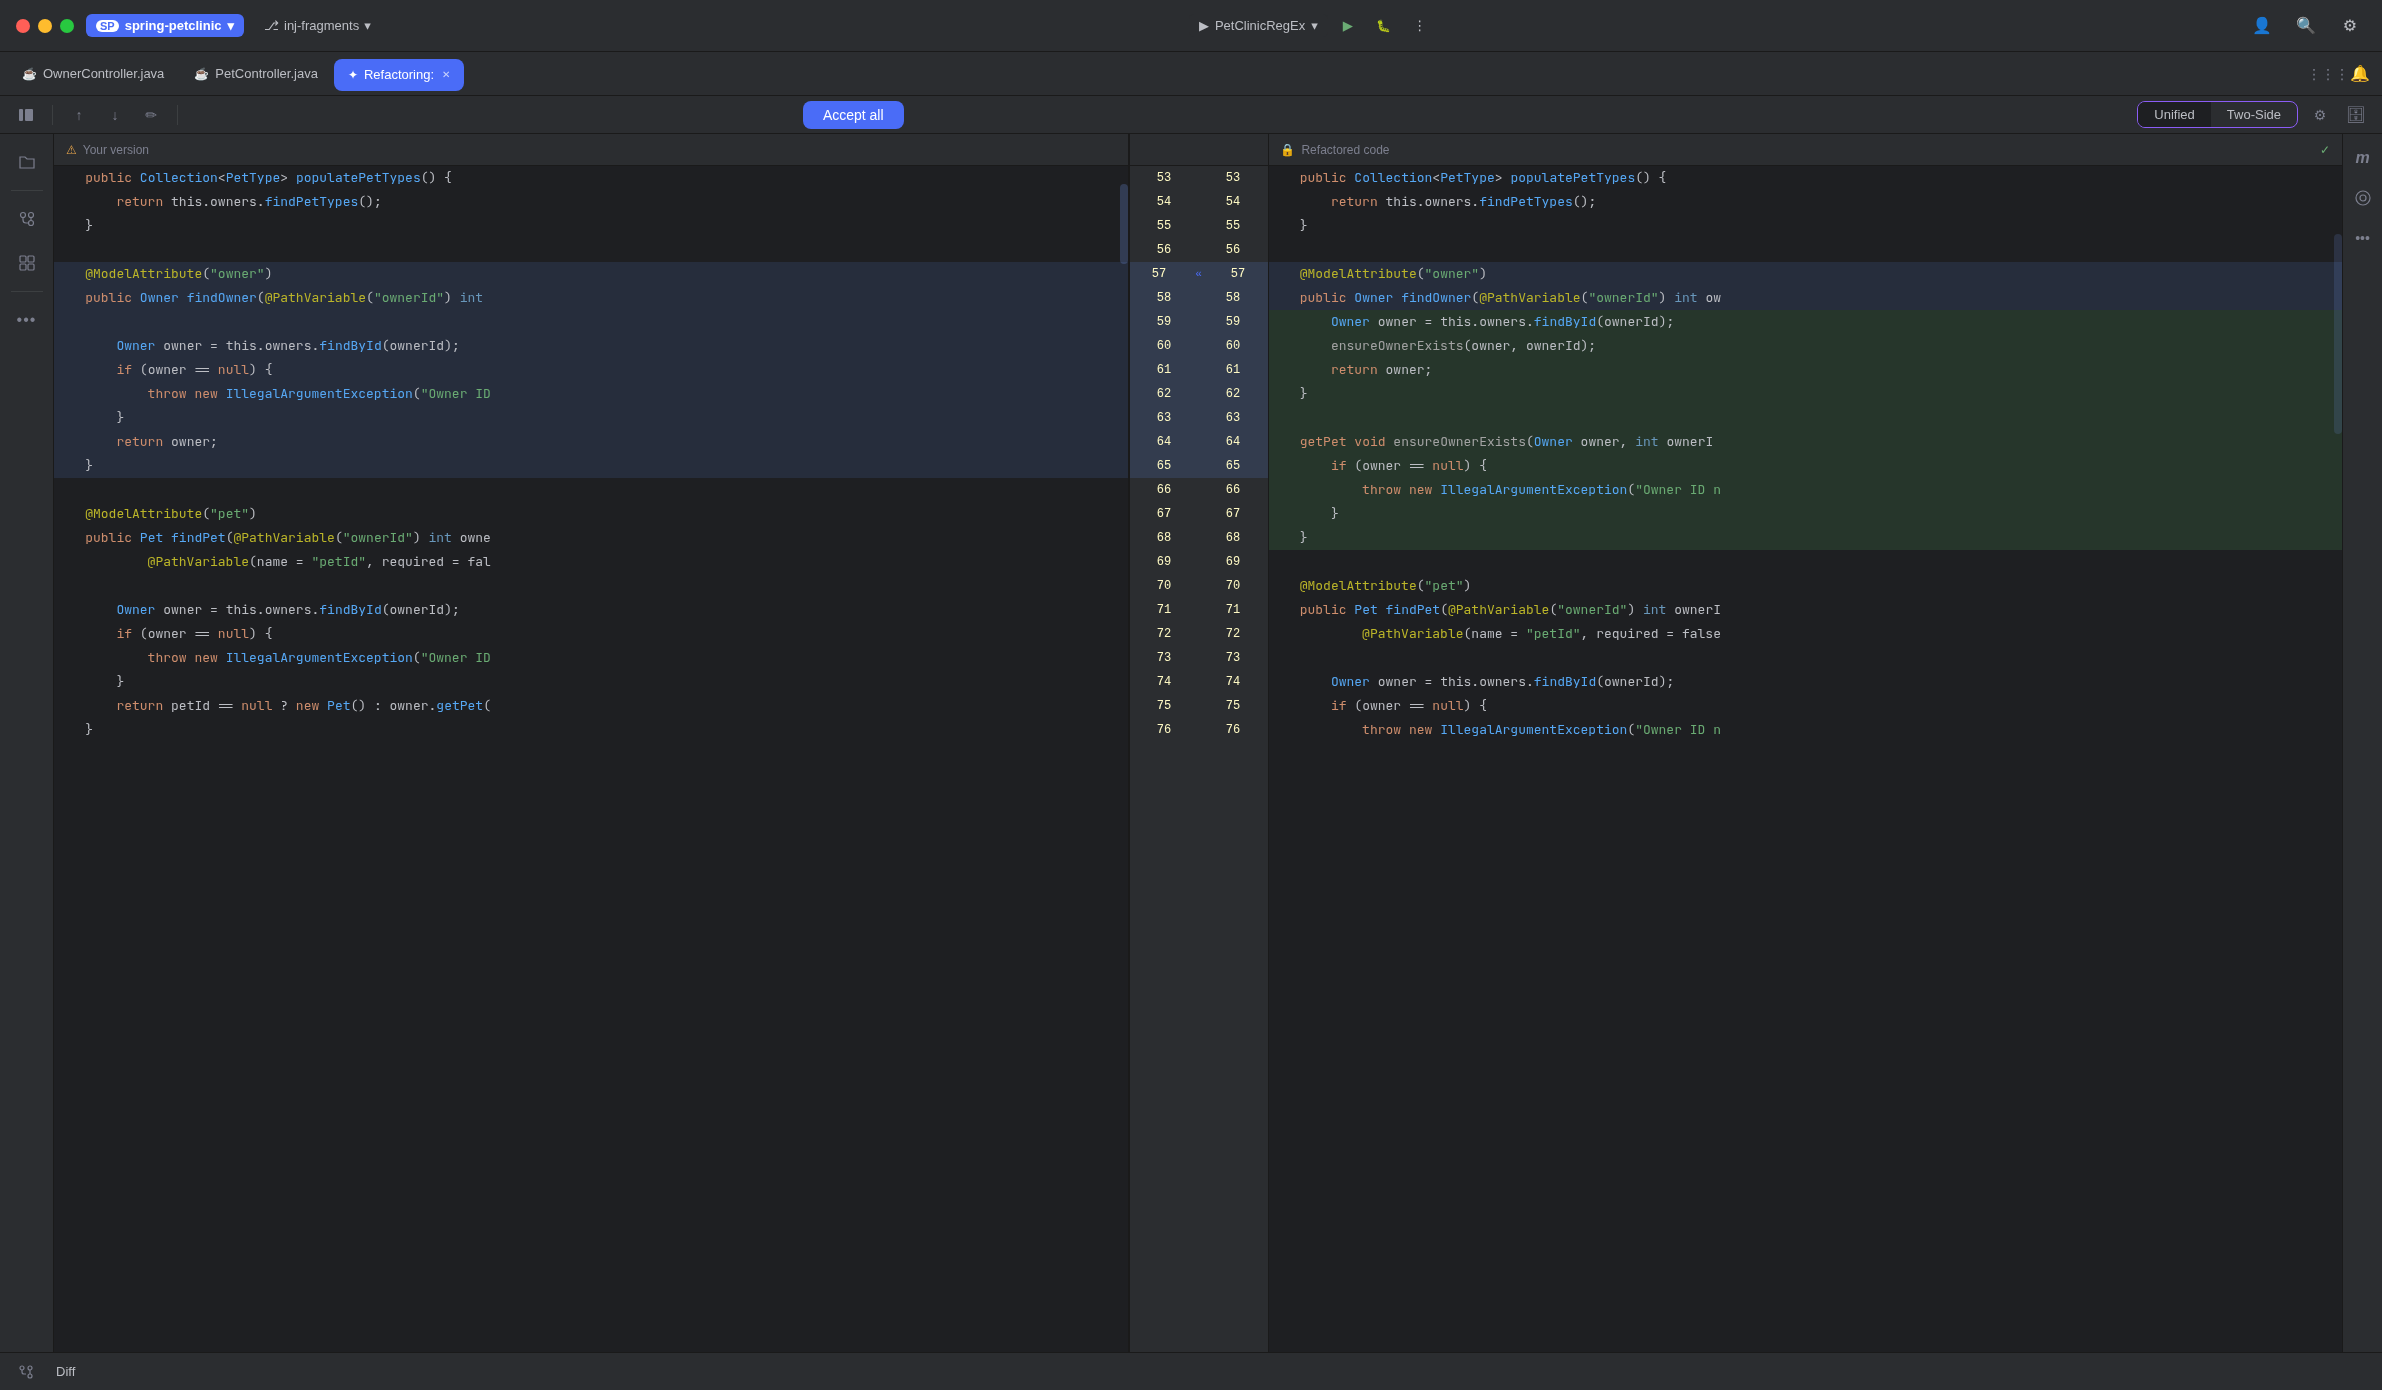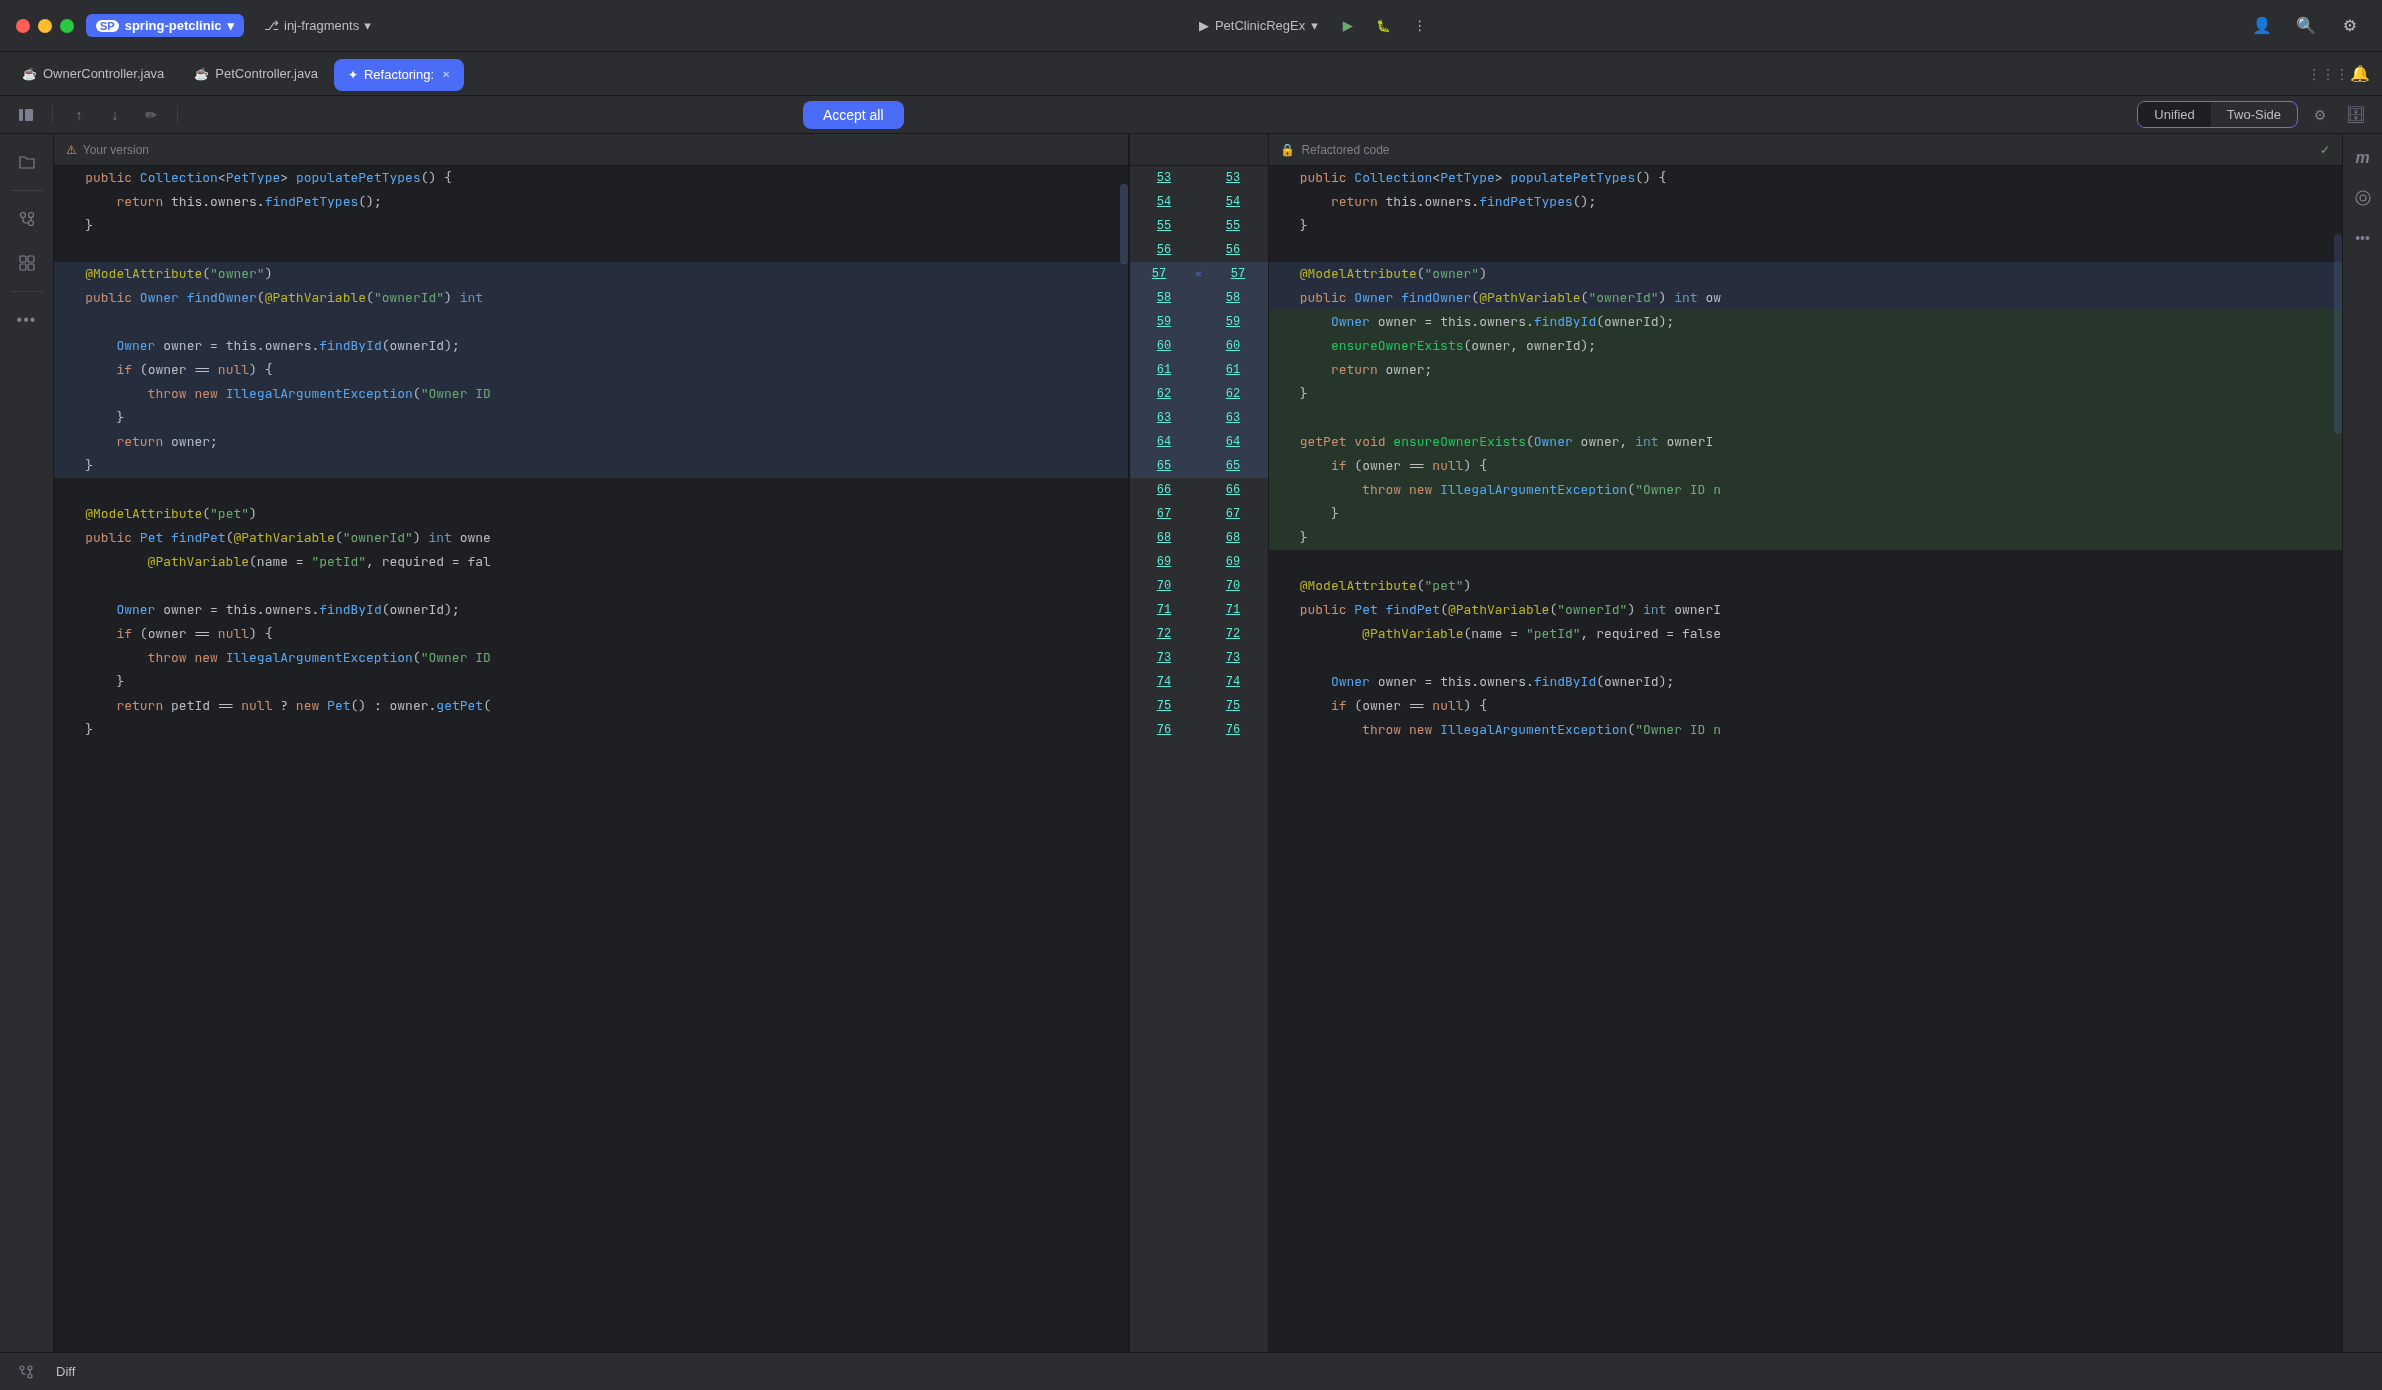--- a/index.html
+++ b/index.html
@@ -281,36 +281,35 @@
     }
 
     .gutter-line {
       display: flex;
       height: 24px;
       align-items: center;
     }
     .gutter-num {
       flex: 1;
       text-align: center;
-      color: #5eead4;
+      color: #fef9c3;
       font-size: 12px;
-      text-decoration: underline;
     }
     .gutter-arrow {
       width: 20px;
       text-align: center;
       color: #4a6cf7;
       font-size: 11px;
     }
 
     
     .kw { color: #cf8e6d; }
     .kw-blue { color: #6897bb; }
     .fn { color: #56a8f5; }
-    .fn-green { color: #22c55e; }
+    .fn-green { color: #a3a3a3; }
     .str { color: #6aab73; }
     .ann { color: #bbb529; }
     .type { color: #56a8f5; }
     .plain { color: #bcbec4; }
 
     
     .right-sidebar {
       width: 40px;
       background: #2b2d30;
       border-left: 1px solid #1a1a1a;

